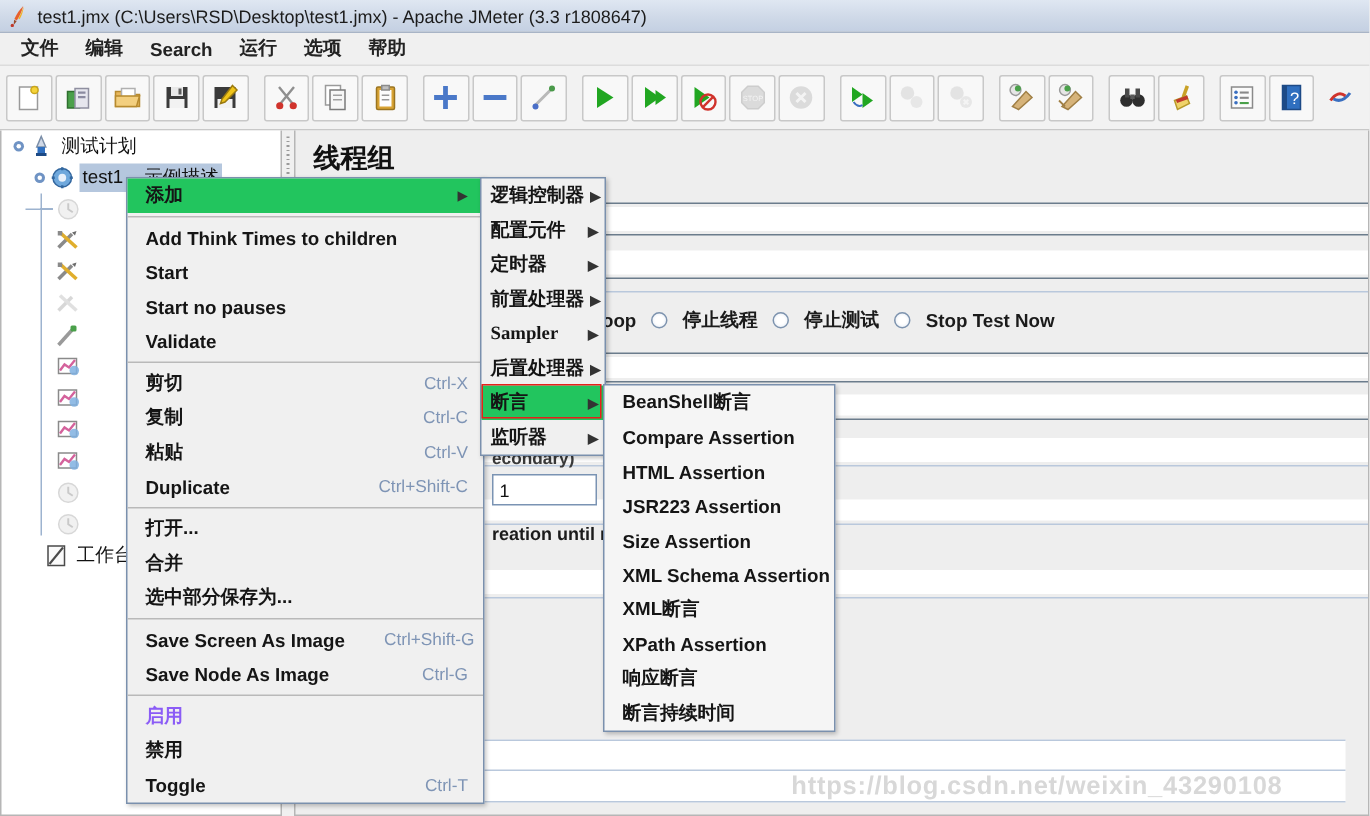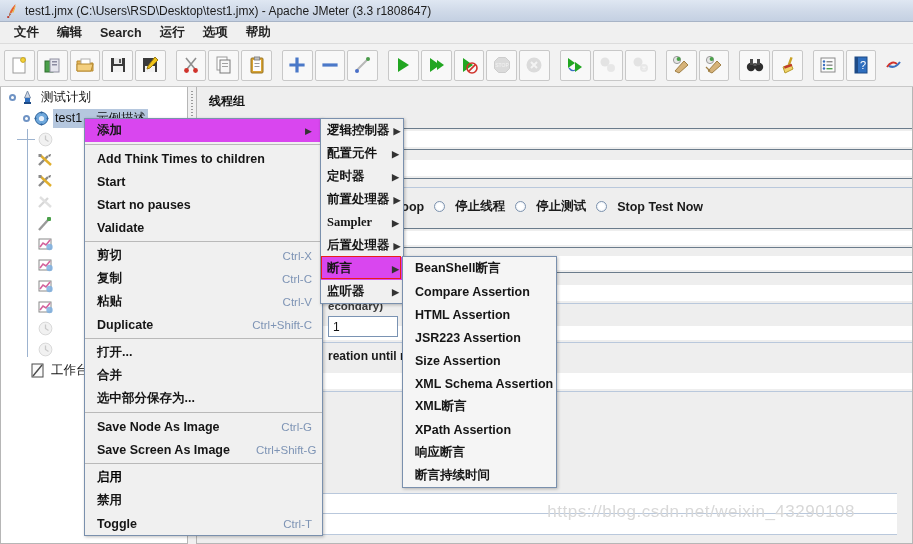--- a/index.html
+++ b/index.html
@@ -61,52 +61,53 @@
   .splitter{
     position:absolute; left:188px; top:87px; width:8px; height:457px; background:#f0f0f0;
   }
   .splitter .dots{position:absolute;left:3px;top:4px;width:2px;height:30px;
      background:repeating-linear-gradient(#9a9a9a 0 1px,transparent 1px 3px);}
 
   .main-pane{
     position:absolute; left:196px; top:87px; width:717px; height:457px;
     background:#eeeeee; border:1px solid #b6b6b6; border-top:none; overflow:hidden;
   }
-  .mp-title{ font-size:12px; font-weight:bold; color:#111; padding:6px 8px 4px 12px;}
+  .mp-title{ font-size:18px; font-weight:bold; color:#111; padding:6px 8px 4px 12px;}
   .hr-dark{ height:1px; background:#6b7c8c; margin:2px 0;}
   .hr-light{ height:1px; background:#b9c8dc; margin:2px 0;}
   .field{ background:#fff; border:1px solid #7a93b3; height:21px; font-size:12px;
           padding:2px 4px; color:#111;}
   .rowline{ display:flex; align-items:center; gap:10px; padding:3px 12px; white-space:nowrap;}
   .radio{ width:11px;height:11px;border-radius:50%;border:1px solid #7d93ae;
           background:radial-gradient(#ffffff 40%,#e2e9f3); flex:none;}
   .rlabel{ font-size:12.5px; font-weight:bold; color:#1b1b1b;}
   .ts{ color:#96a9c6; font-size:11.5px; }
 
   
   .popup{
     position:absolute; background:#f0f0f0; border:1px solid #7a90ad;
     box-shadow:1px 1px 3px rgba(0,0,0,.25); z-index:40;
   }
   .pitem{
     display:flex; align-items:center; height:23px; padding:0 10px 0 12px;
     font-size:12.5px; color:#151515; white-space:nowrap; position:relative;
   }
   .pitem.bold{ font-weight:bold; }
-  .pitem.hl{ background:#d946ef; }
-  .pitem.disabled{ color:#000000; }
+  .pitem.hl{ background:#22c55e; }
+  .pitem.disabled{ color:#8b5cf6; }
   .pitem .accel{ margin-left:auto; padding-left:26px; color:#7e94b5; font-size:11.5px; font-weight:normal;}
   .pitem .arrow{ margin-left:auto; padding-left:16px; color:#333; font-size:9px;}
   .psep{ height:1px; background:#b9b9b9; margin:2px 0;}
   .redbox{ position:absolute; border:1.5px solid #e8201a; pointer-events:none; z-index:60;}
 
   .watermark{
-    position:absolute; right:6px; bottom:22px; font-size:17px; color:#d8d8d8;
+    position:absolute; right:6px; bottom:10px; font-size:17px; color:#d8d8d8;
     font-family:"Liberation Sans",sans-serif; letter-spacing:.5px; z-index:5;
     white-space:nowrap;
+    font-weight:bold;
   }
 </style>
 </head>
 <body>
 
 <div id="app">
 
   <div class="titlebar">
     <span class="jm-feather">
       <svg width="13" height="15" viewBox="0 0 13 15">
@@ -586,26 +587,26 @@
       <span>打开...</span>
       </div>
     <div class="pitem bold">
       <span>合并</span>
       </div>
     <div class="pitem bold">
       <span>选中部分保存为...</span>
       </div>
     <div class="psep"></div>
     <div class="pitem bold">
+      <span>Save Screen As Image</span>
+      <span class="accel">Ctrl+Shift-G</span>
+      </div>
+    <div class="pitem bold">
       <span>Save Node As Image</span>
       <span class="accel">Ctrl-G</span>
-      </div>
-    <div class="pitem bold">
-      <span>Save Screen As Image</span>
-      <span class="accel">Ctrl+Shift-G</span>
       </div>
     <div class="psep"></div>
     <div class="pitem bold disabled">
       <span>启用</span>
       </div>
     <div class="pitem bold">
       <span>禁用</span>
       </div>
     <div class="pitem bold">
       <span>Toggle</span>

